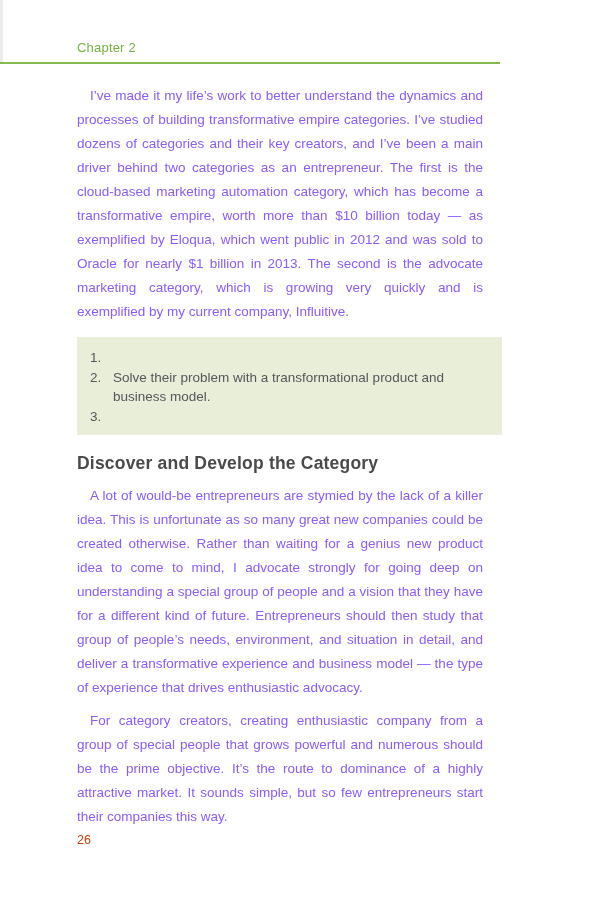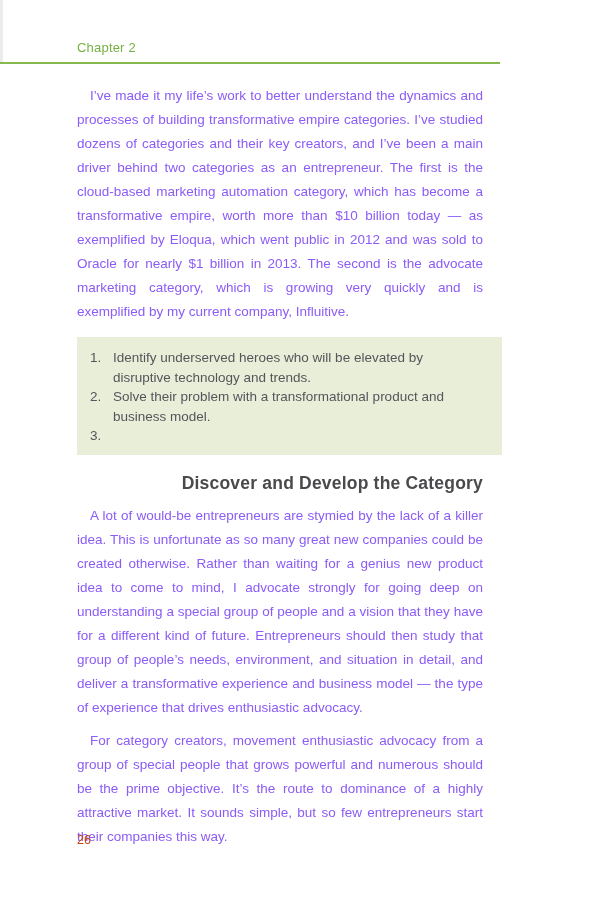--- a/index.html
+++ b/index.html
@@ -76,21 +76,20 @@
   .fw-text {
     width: 352px;
   }
   h2.section-heading {
     margin: 17px 0 10px 0;
     font-size: 17.5px;
     line-height: 22px;
     font-weight: 600;
     color: #4a4a4c;
     letter-spacing: 0.2px;
-    text-align: right;
   }
   .page-number {
     position: absolute;
     left: 77px;
     top: 833px;
     font-size: 12.5px;
     color: #c2410c;
   }
 </style>
 </head>
@@ -105,34 +104,33 @@
   <div class="chapter-rule"></div>
 
   <div class="content">
 
     <p class="body-para">I’ve made it my life’s work to better understand the dynamics and processes of building transformative empire categories. I’ve studied dozens of categories and their key creators, and I’ve been a main driver behind two categories as an entrepreneur. The first is the cloud-based marketing automation category, which has become a transformative empire, worth more than $10 billion today — as exemplified by Eloqua, which went public in 2012 and was sold to Oracle for nearly $1 billion in 2013. The second is the advocate marketing category, which is growing very quickly and is exemplified by my current company, Influitive.</p>
 
 
     <div class="framework-box">
       <div class="fw-item">
         <span class="fw-num">1.</span>
-        <span class="fw-text">Identify underserved heroes who will be elevated by disruptive technology and trends.</span>
       </div>
       <div class="fw-item">
         <span class="fw-num">2.</span>
         <span class="fw-text">Solve their problem with a transformational product and business model.</span>
       </div>
       <div class="fw-item">
         <span class="fw-num">3.</span>
       </div>
     </div>
 
     <h2 class="section-heading">Discover and Develop the Category</h2>
 
     <p class="body-para">A lot of would-be entrepreneurs are stymied by the lack of a killer idea. This is unfortunate as so many great new companies could be created otherwise. Rather than waiting for a genius new product idea to come to mind, I advocate strongly for going deep on understanding a special group of people and a vision that they have for a different kind of future. Entrepreneurs should then study that group of people’s needs, environment, and situation in detail, and deliver a transformative experience and business model — the type of experience that drives enthusiastic advocacy.</p>
 
-    <p class="body-para">For category creators, movement enthusiastic advocacy from a group of special people that grows powerful and numerous should be the prime objective. It’s the route to dominance of a highly attractive market. It sounds simple, but so few entrepreneurs start their companies this way.</p>
+    <p class="body-para">For category creators, creating enthusiastic company from a group of special people that grows powerful and numerous should be the prime objective. It’s the route to dominance of a highly attractive market. It sounds simple, but so few entrepreneurs start their companies this way.</p>
 
   </div>
 
   <div class="page-number">26</div>
 
 </div>
 
 </body></html>

